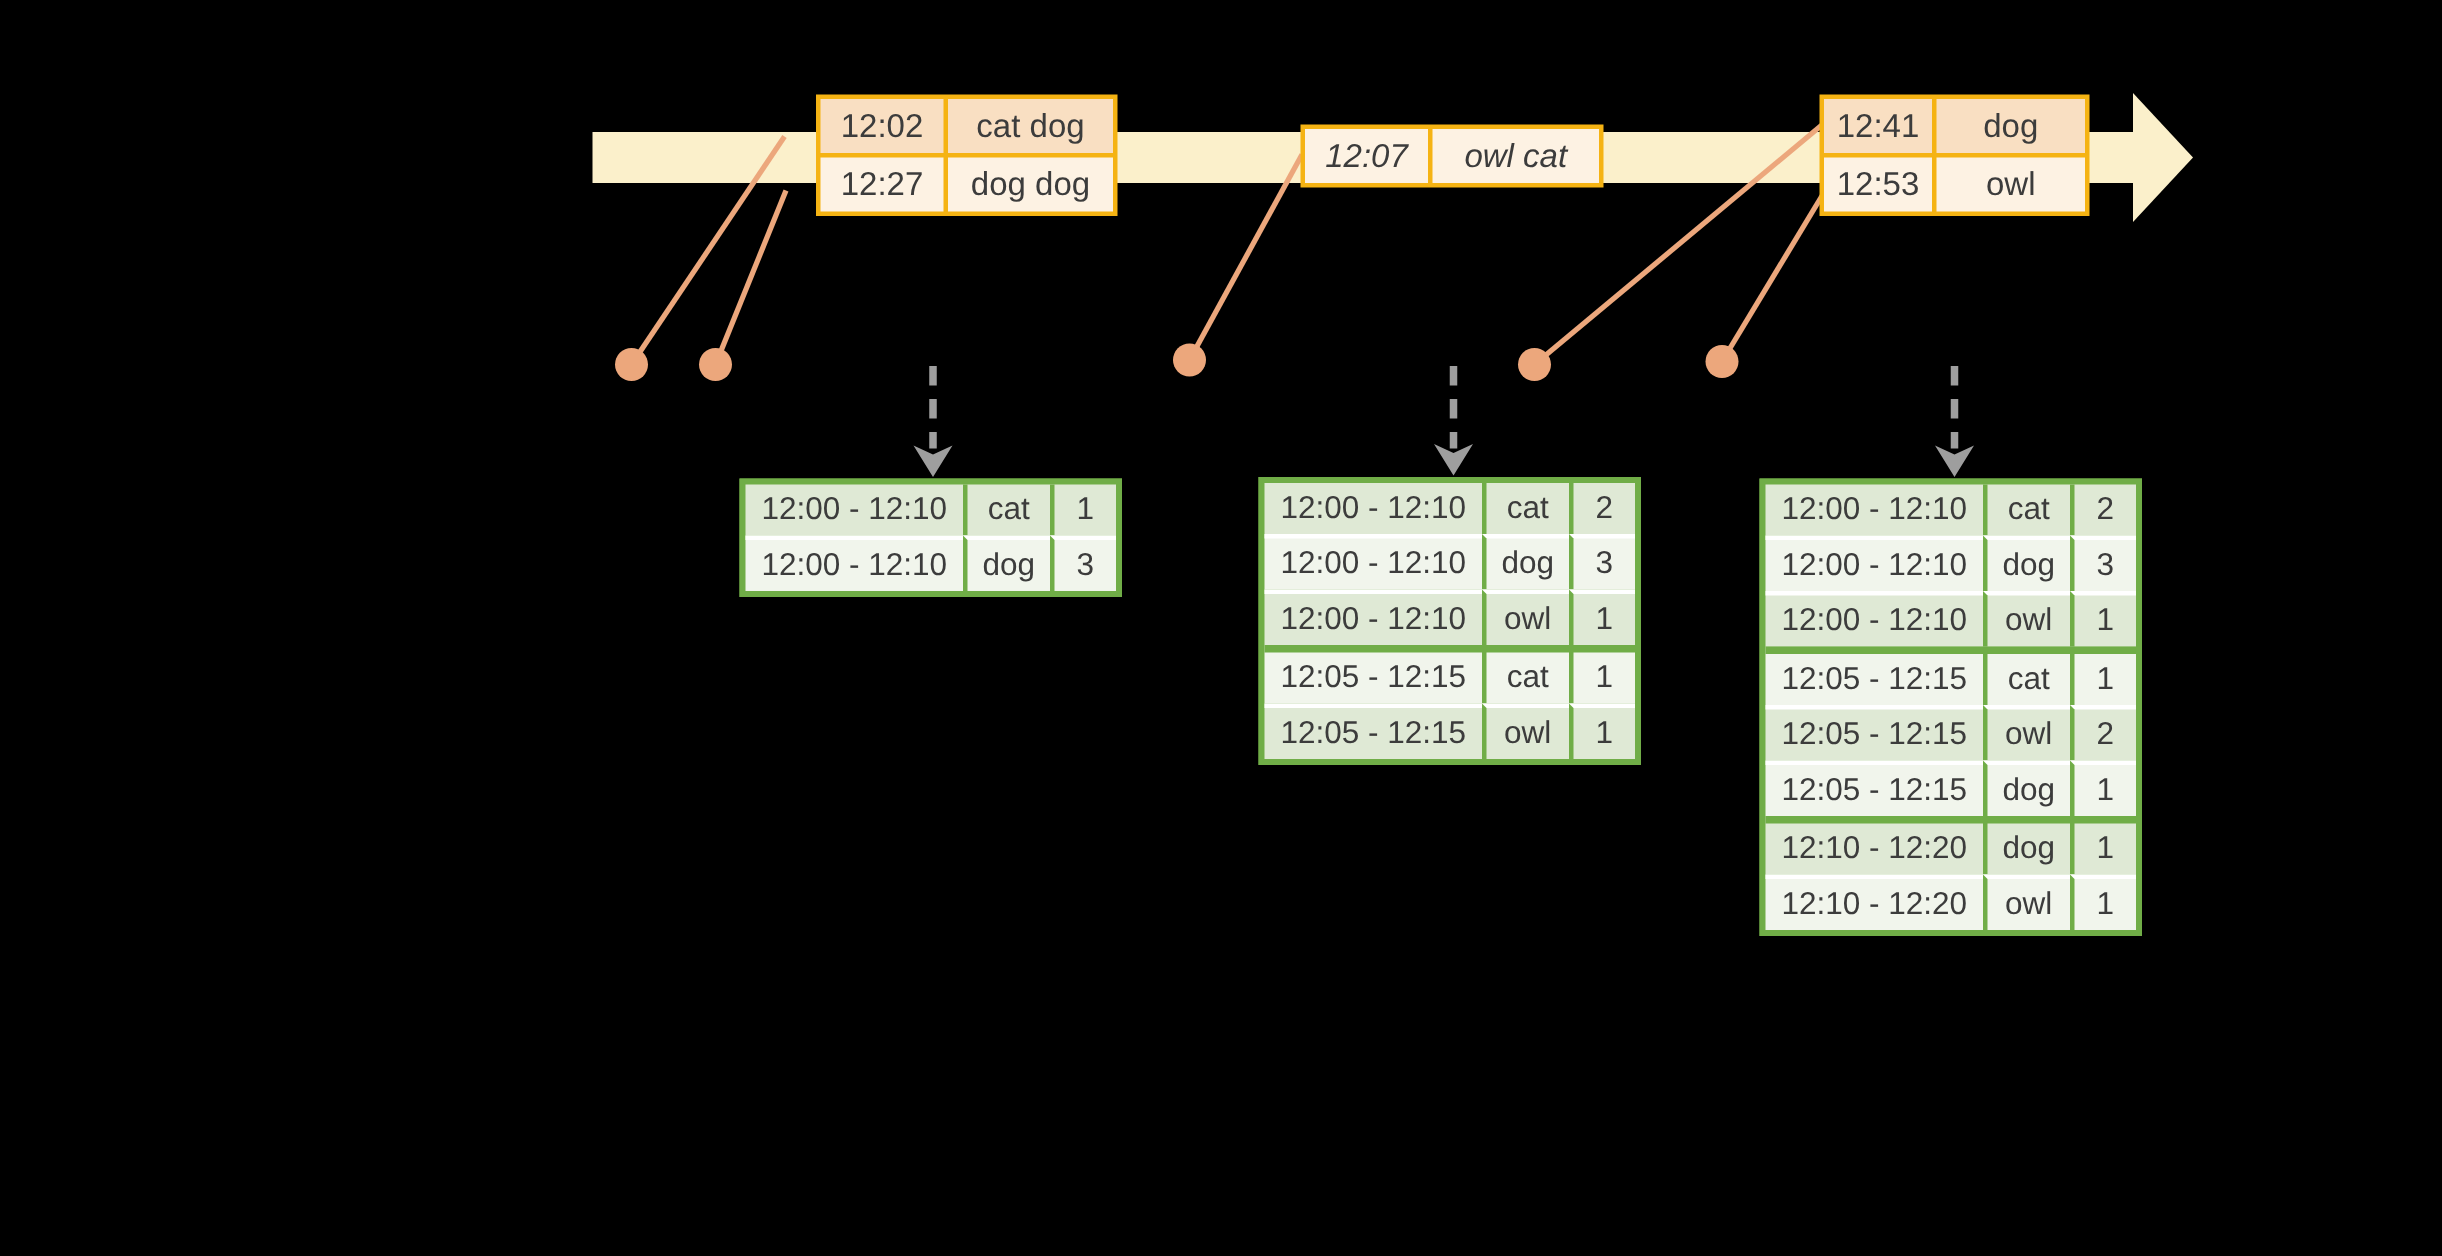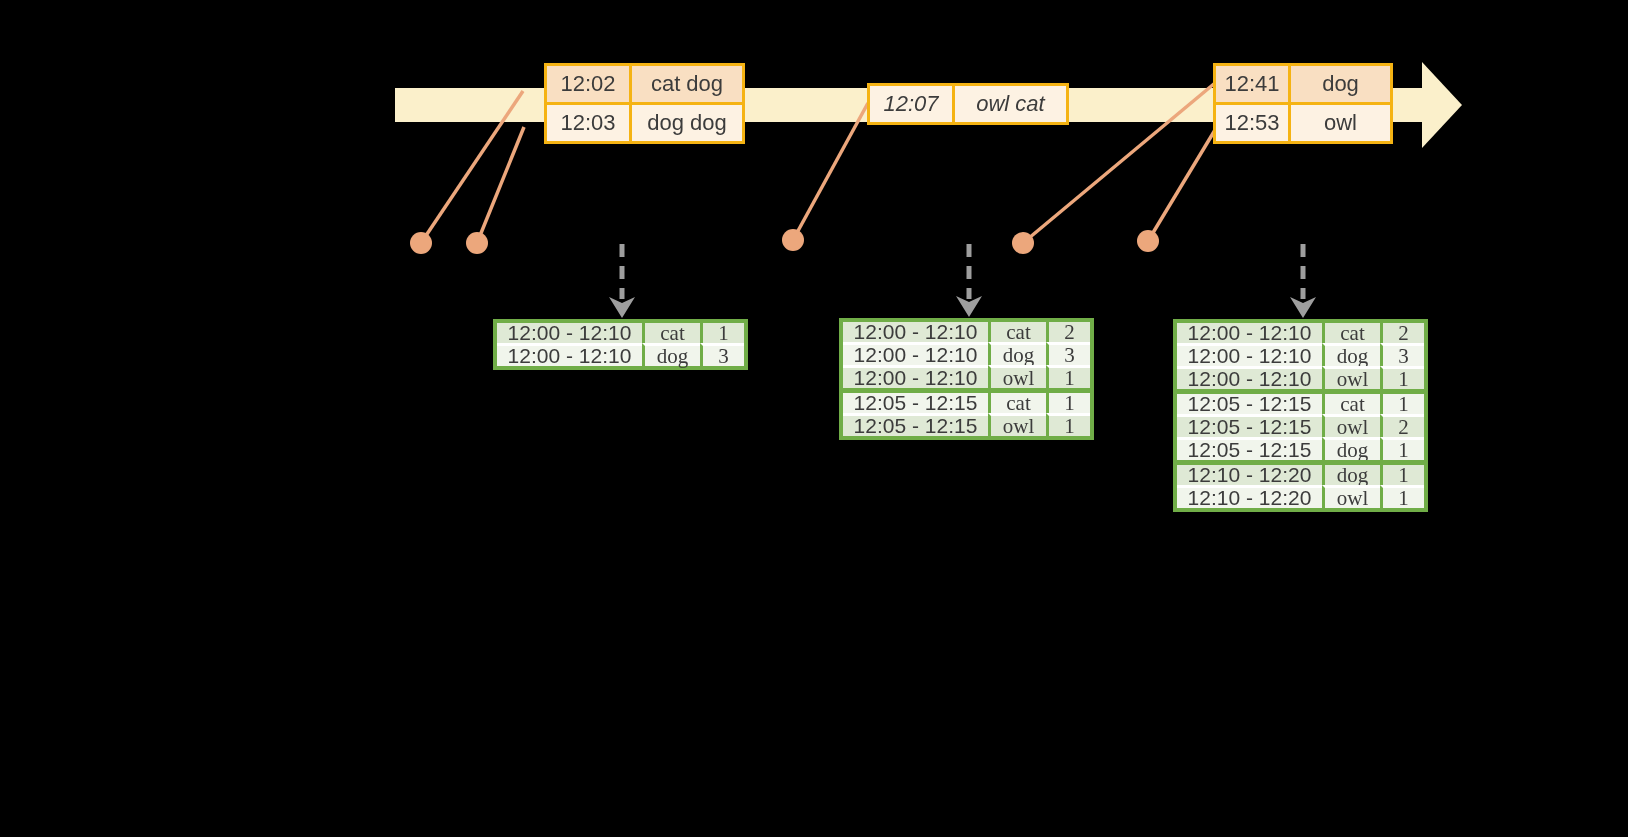--- a/index.html
+++ b/index.html
@@ -25,26 +25,26 @@
   .etable .s-light{background:var(--peach-light,#fdf2e3);}
 
   
   .gtable{
     position:absolute;display:grid;
     background:var(--green,#70ad47);
     border:4px solid var(--green,#70ad47);
     font-size:21px;
   }
   .gtable .cell{
-    height:20px;display:flex;align-items:center;justify-content:center;
+    height:34px;display:flex;align-items:center;justify-content:center;
     white-space:nowrap;
   }
   .gtable .s-tint{background:var(--green-tint,#dfe9d5);}
   .gtable .s-light{background:var(--green-light,#f1f5ec);}
-  .gtable .vline{border-left:3px solid var(--green,#70ad47);font-family:Liberation Serif, serif;}
+  .gtable .vline{border-left:3px solid var(--green,#70ad47);}
   .gtable .row-sep{border-top:3px solid var(--sep-white,#ffffff);}
   .gtable .group-start{border-top:5px solid var(--green,#70ad47);}
 </style>
 </head>
 <body>
 
 <div class="stage" style="--bg: #000000; --text: #3c3c3c; --gold: #f5b313; --peach-dark: #f9dfc2; --peach-light: #fdf2e3; --green: #70ad47; --green-tint: #dfe9d5; --green-light: #f1f5ec; --sep-white: #ffffff;">
   <svg class="overlay" width="1628" height="837">
       <rect x="395" y="88" width="1027" height="34" fill="#fbf0cb"></rect>
       <polygon points="1422,62 1462,105 1422,148" fill="#fbf0cb"></polygon>
@@ -62,21 +62,21 @@
       <polygon points="609,297 622,318 635,297 622,303" fill="#9e9e9e"></polygon>
       <line x1="969" y1="244" x2="969" y2="299" stroke="#9e9e9e" stroke-width="5" stroke-dasharray="13 9"></line>
       <polygon points="956,296 969,317 982,296 969,302" fill="#9e9e9e"></polygon>
       <line x1="1303" y1="244" x2="1303" y2="299" stroke="#9e9e9e" stroke-width="5" stroke-dasharray="13 9"></line>
       <polygon points="1290,297 1303,318 1316,297 1303,303" fill="#9e9e9e"></polygon>
     </svg>
   <div id="etables">
       <div class="etable" style="left: 544px; top: 63px; grid-template-columns: 82px 110px;">
         <div class="cell s-dark">12:02</div>
         <div class="cell s-dark">cat dog</div>
-        <div class="cell s-light">12:03</div>
+        <div class="cell s-light">12:27</div>
         <div class="cell s-light">dog dog</div>
       </div>
       <div class="etable" style="left: 867px; top: 83px; grid-template-columns: 82px 111px; font-style: italic;">
         <div class="cell s-light">12:07</div>
         <div class="cell s-light">owl cat</div>
       </div>
       <div class="etable" style="left: 1213px; top: 63px; grid-template-columns: 72px 99px;">
         <div class="cell s-dark">12:41</div>
         <div class="cell s-dark">dog</div>
         <div class="cell s-light">12:53</div>

